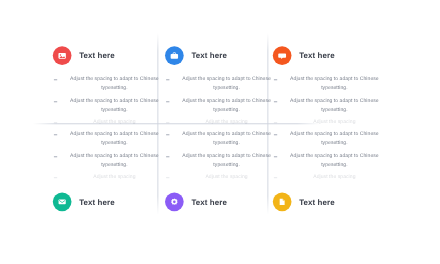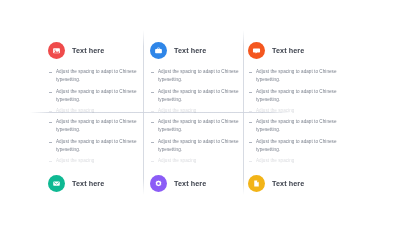--- a/index.html
+++ b/index.html
@@ -6,20 +6,21 @@
   html, body {
     width:400px; height:225px;
     background:#ffffff;
     font-family:"Liberation Sans", sans-serif;
     overflow:hidden;
   }
   .slide {
     position:relative;
     width:321px; height:225px;
     background:#ffffff;
+    text-align:center;
   }
 
   
   .hdiv {
     position:absolute;
     left:30px; right:30px;
     top:112px;
     height:1px;
     background:linear-gradient(to right, rgba(210,214,224,0) 0%, rgba(205,210,220,.85) 8%, rgba(205,210,220,.85) 92%, rgba(210,214,224,0) 100%);
   }

